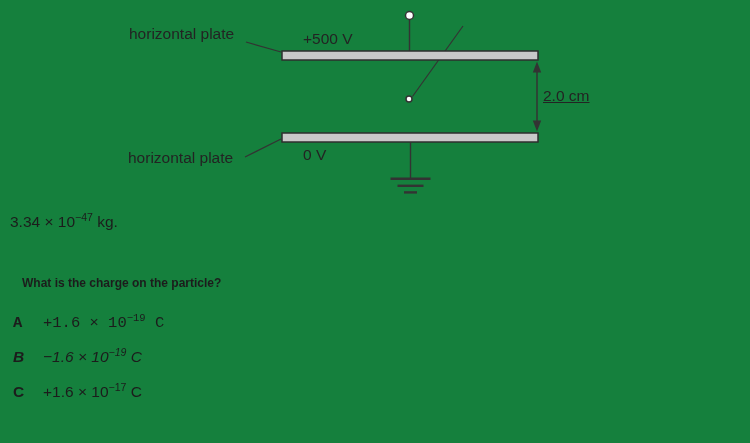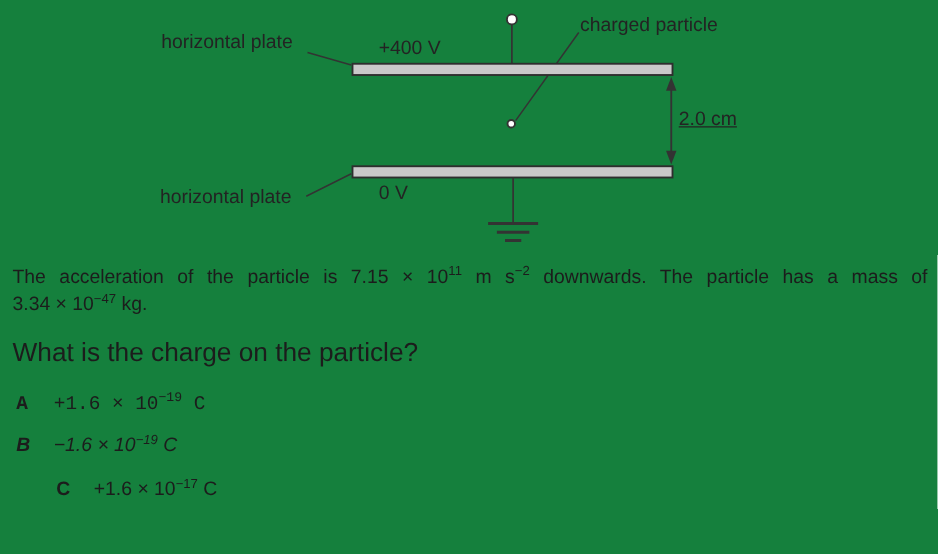--- a/index.html
+++ b/index.html
@@ -44,36 +44,37 @@
   sup {
     font-size: 10.5px;
     line-height: 0;
     vertical-align: baseline;
     position: relative;
     top: -6px;
     letter-spacing: 0;
   }
   .prompt {
     position: absolute;
-    left: 10px; top: 272px;
-    font-size: 21px;
+    left: 22px; top: 272px;
+    font-size: 12px;
     line-height: 22px;
+    font-weight: bold;
   }
   
   .option {
     position: absolute;
     left: 13px;
     font-size: 15.5px;
     line-height: 20px;
     white-space: nowrap;
   }
   .option .letter { font-weight: bold; display: inline-block; width: 30px; }
   .opt-a { top: 313px; font-family: Liberation Mono, monospace; }
   .opt-b { top: 347px; font-style: italic; }
-  .opt-c { top: 382px; margin-left: 32px; }
+  .opt-c { top: 382px; }
   .opt-d { top: 416px; }
 </style>
 </head>
 <body>
 
 <div class="page">
 
   <div class="diagram">
     <svg width="750" height="205" viewBox="0 0 750 205">
 
@@ -98,29 +99,27 @@
       <polygon points="537,131.5 532.8,120.5 541.2,120.5" fill="#333333"></polygon>
 
       <line x1="410.5" y1="142" x2="410.5" y2="178" stroke="#333333" stroke-width="1.4"></line>
 
       <line x1="390.5" y1="178.8" x2="430.5" y2="178.8" stroke="#333333" stroke-width="2.4"></line>
       <line x1="397.5" y1="185.8" x2="423.5" y2="185.8" stroke="#333333" stroke-width="2.4"></line>
       <line x1="404" y1="192.4" x2="417" y2="192.4" stroke="#333333" stroke-width="2.4"></line>
     </svg>
 
     <div class="dlabel lbl-top-plate">horizontal plate</div>
-    <div class="dlabel lbl-top-voltage">+400 V</div>
-    <div class="dlabel lbl-particle">charged particle</div>
+    <div class="dlabel lbl-top-voltage">+500 V</div>
     <div class="dlabel lbl-gap">2.0 cm</div>
     <div class="dlabel lbl-bot-voltage">0 V</div>
     <div class="dlabel lbl-bot-plate">horizontal plate</div>
   </div>
 
   <div class="para">
-    <div class="justify-line"><span>The acceleration of the particle is 7.15 × 10</span><sup>11</sup><span> m s</span><sup>−2</sup><span> downwards. The particle has a mass of</span></div>
     <div><span>3.34 × 10</span><sup>−47</sup><span> kg.</span></div>
   </div>
 
   <div class="prompt">What is the charge on the particle?</div>
 
   <div class="option opt-a"><span class="letter">A</span><span><span>+1.6 × 10</span><sup>−19</sup><span> C</span></span></div>
 
   <div class="option opt-b"><span class="letter">B</span><span><span>−1.6 × 10</span><sup>−19</sup><span> C</span></span></div>
 
   <div class="option opt-c"><span class="letter">C</span><span><span>+1.6 × 10</span><sup>−17</sup><span> C</span></span></div>

